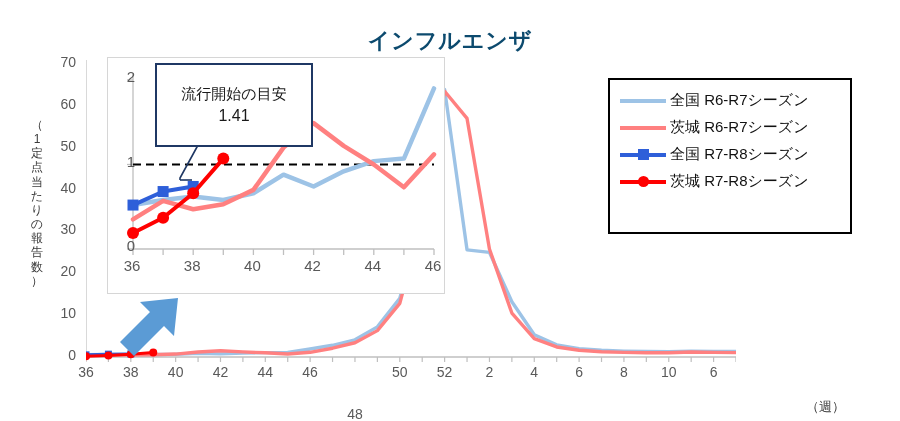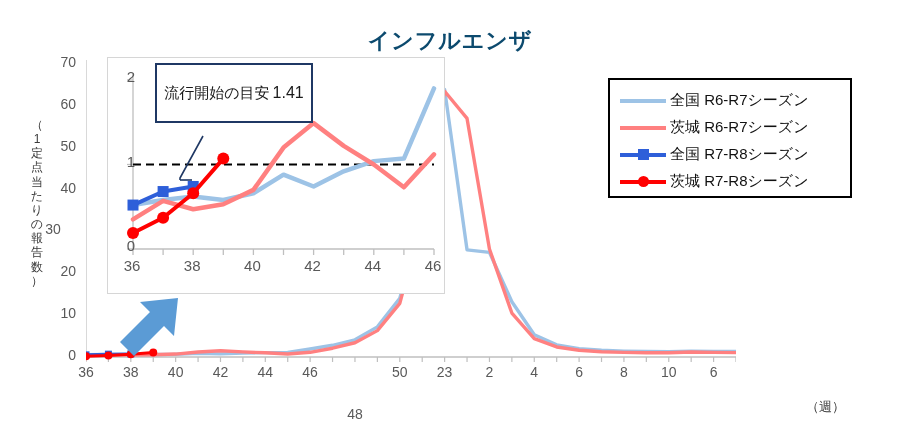--- a/index.html
+++ b/index.html
@@ -53,32 +53,32 @@
     position:absolute;width:26px;text-align:right;
     font-size:15px;color:#595959;
   }
   .inset-xtick{
     position:absolute;width:30px;text-align:center;
     font-size:15px;color:#595959;
   }
 
   
   #threshold-callout{
-    left:155px;top:63px;width:158px;height:60px;
+    left:155px;top:63px;width:158px;height:84px;
     border:2px solid #1F3864;background:#ffffff;
     box-sizing:border-box;text-align:center;
-    display:flex;align-items:center;
+    display:flex;flex-direction:column;align-items:center;
     justify-content:center;gap:3px;
   }
   #threshold-callout .l1{font-size:15px;color:#1a1a1a;}
   #threshold-callout .l2{font-size:16px;color:#1a1a1a;}
 
   
   #legend{
-    left:608px;top:78px;width:244px;height:120px;
+    left:608px;top:78px;width:244px;height:156px;
     border:2px solid #000;background:#fff;box-sizing:border-box;
     padding:7px 0 0 10px;
   }
   .legend-row{
     display:flex;align-items:center;height:27px;
   }
   .legend-swatch{
     width:46px;height:18px;position:relative;flex:0 0 46px;margin-right:4px;
   }
   .legend-swatch i{
@@ -243,34 +243,34 @@
         </div>
         <div class="legend-label">茨城  R7-R8シーズン</div>
       </div>
     </div>
 
   <div class="abs" id="x-axis-unit">（週）</div>
 
 <div class="ytick" style="left: 30px; top: 347px;">0</div>
     <div class="ytick" style="left: 30px; top: 305.143px;">10</div>
     <div class="ytick" style="left: 30px; top: 263.286px;">20</div>
-    <div class="ytick" style="left: 30px; top: 221.429px; text-align: center;">30</div>
+    <div class="ytick" style="left: 30px; top: 221.429px;">30</div>
     <div class="ytick" style="left: 30px; top: 179.571px;">40</div>
     <div class="ytick" style="left: 30px; top: 137.714px;">50</div>
     <div class="ytick" style="left: 30px; top: 95.8571px;">60</div>
     <div class="ytick" style="left: 30px; top: 54px;">70</div>
     <div class="xtick" style="left: 66px; top: 364px;">36</div>
     <div class="xtick" style="left: 110.828px; top: 364px;">38</div>
     <div class="xtick" style="left: 155.655px; top: 364px;">40</div>
     <div class="xtick" style="left: 200.483px; top: 364px;">42</div>
     <div class="xtick" style="left: 245.31px; top: 364px;">44</div>
     <div class="xtick" style="left: 290.138px; top: 364px;">46</div>
     <div class="xtick" style="left: 334.966px; top: 364px; margin-top: 42px;">48</div>
     <div class="xtick" style="left: 379.793px; top: 364px;">50</div>
-    <div class="xtick" style="left: 424.621px; top: 364px;">23</div>
+    <div class="xtick" style="left: 424.621px; top: 364px;">52</div>
     <div class="xtick" style="left: 469.448px; top: 364px;">2</div>
     <div class="xtick" style="left: 514.276px; top: 364px;">4</div>
     <div class="xtick" style="left: 559.103px; top: 364px;">6</div>
     <div class="xtick" style="left: 603.931px; top: 364px;">8</div>
     <div class="xtick" style="left: 648.759px; top: 364px;">10</div>
     <div class="xtick" style="left: 693.586px; top: 364px;">6</div>
     <div class="inset-ytick" style="left: 109px; top: 237px;">0</div>
     <div class="inset-ytick" style="left: 109px; top: 152.5px;">1</div>
     <div class="inset-ytick" style="left: 109px; top: 68px;">2</div>
     <div class="inset-xtick" style="left: 117px; top: 257px;">36</div>

